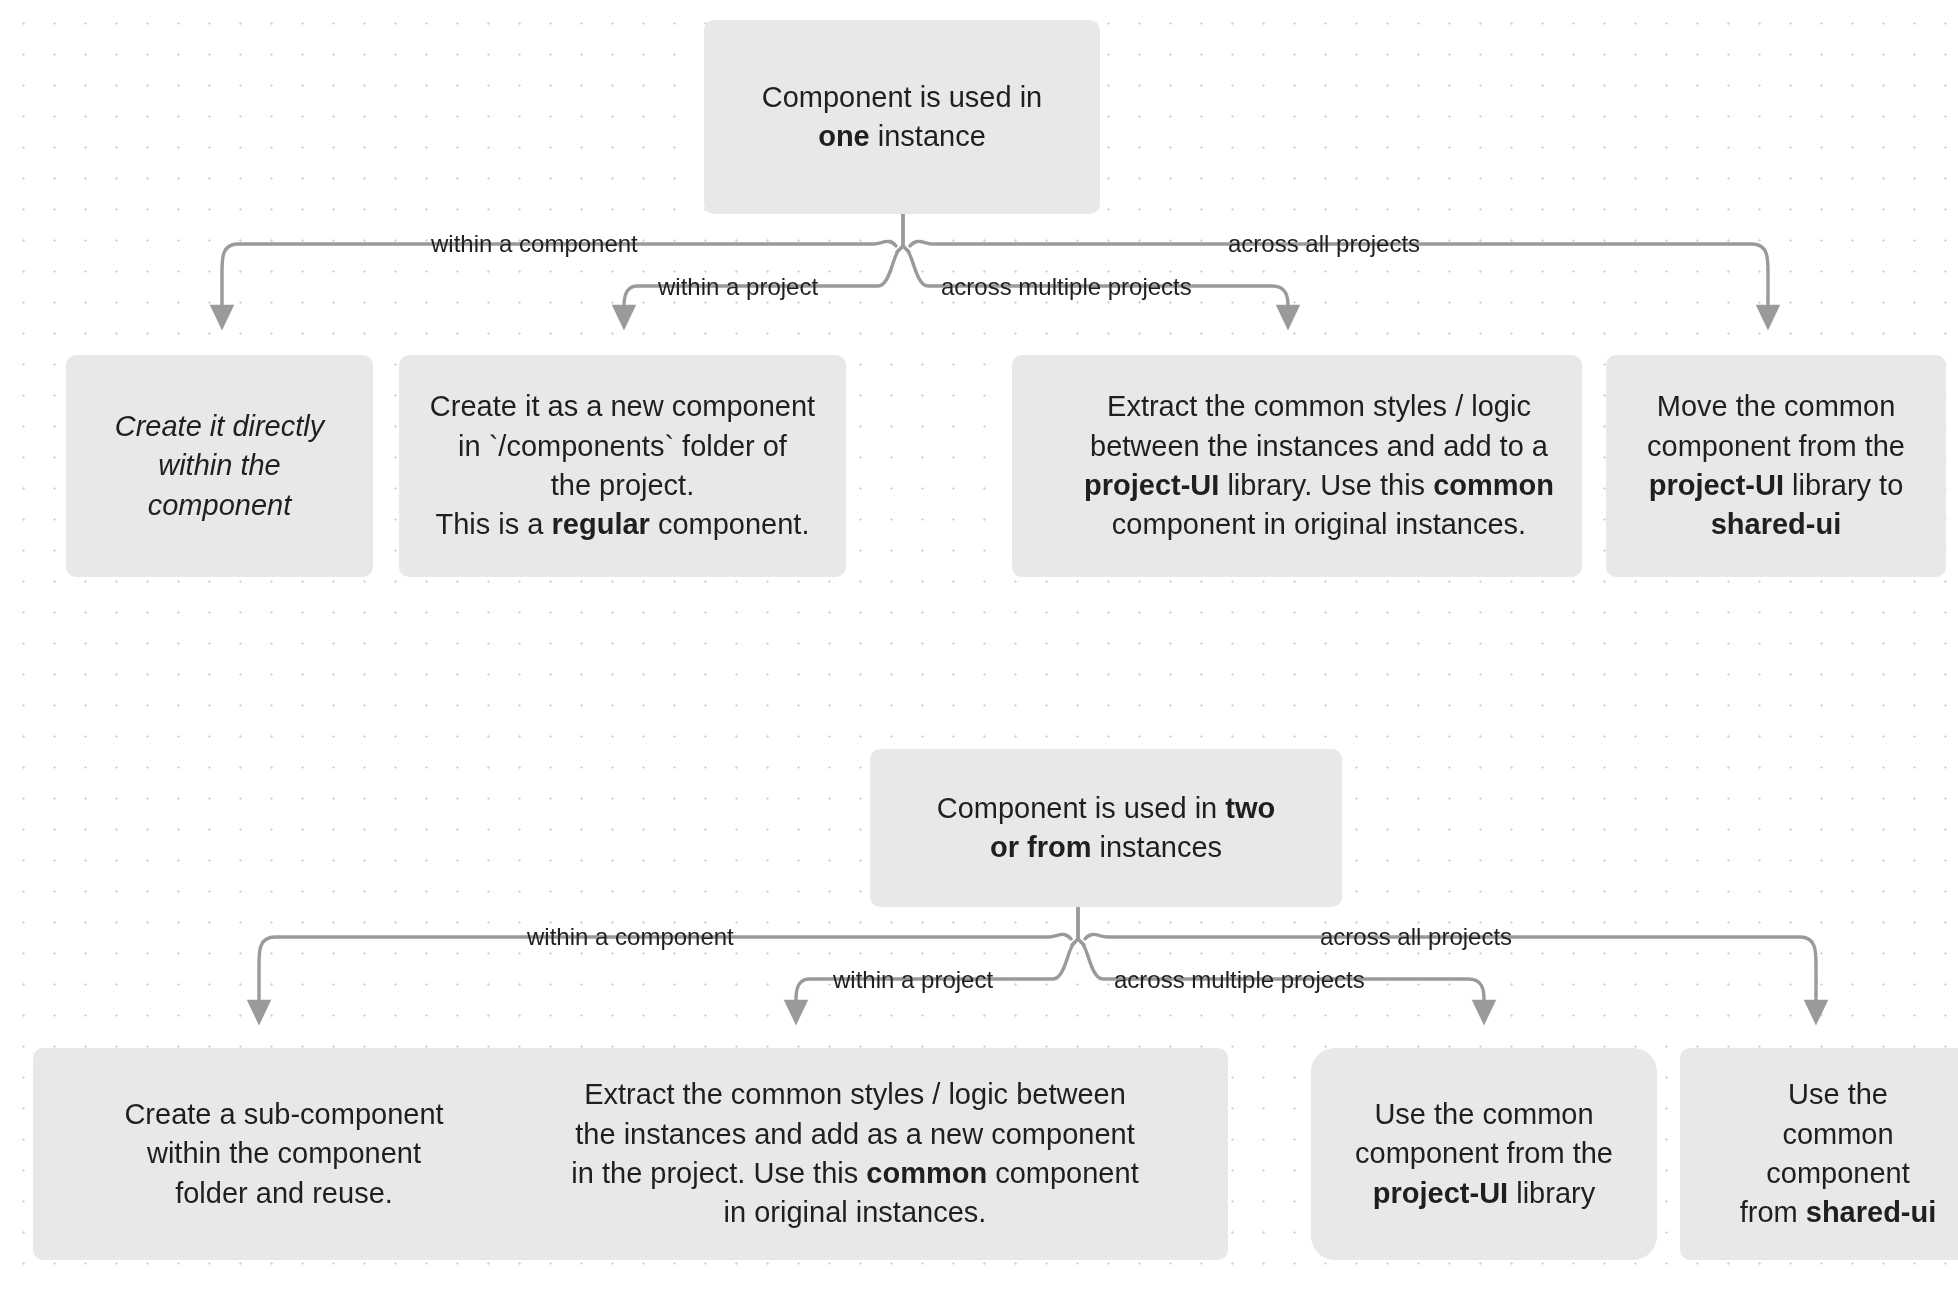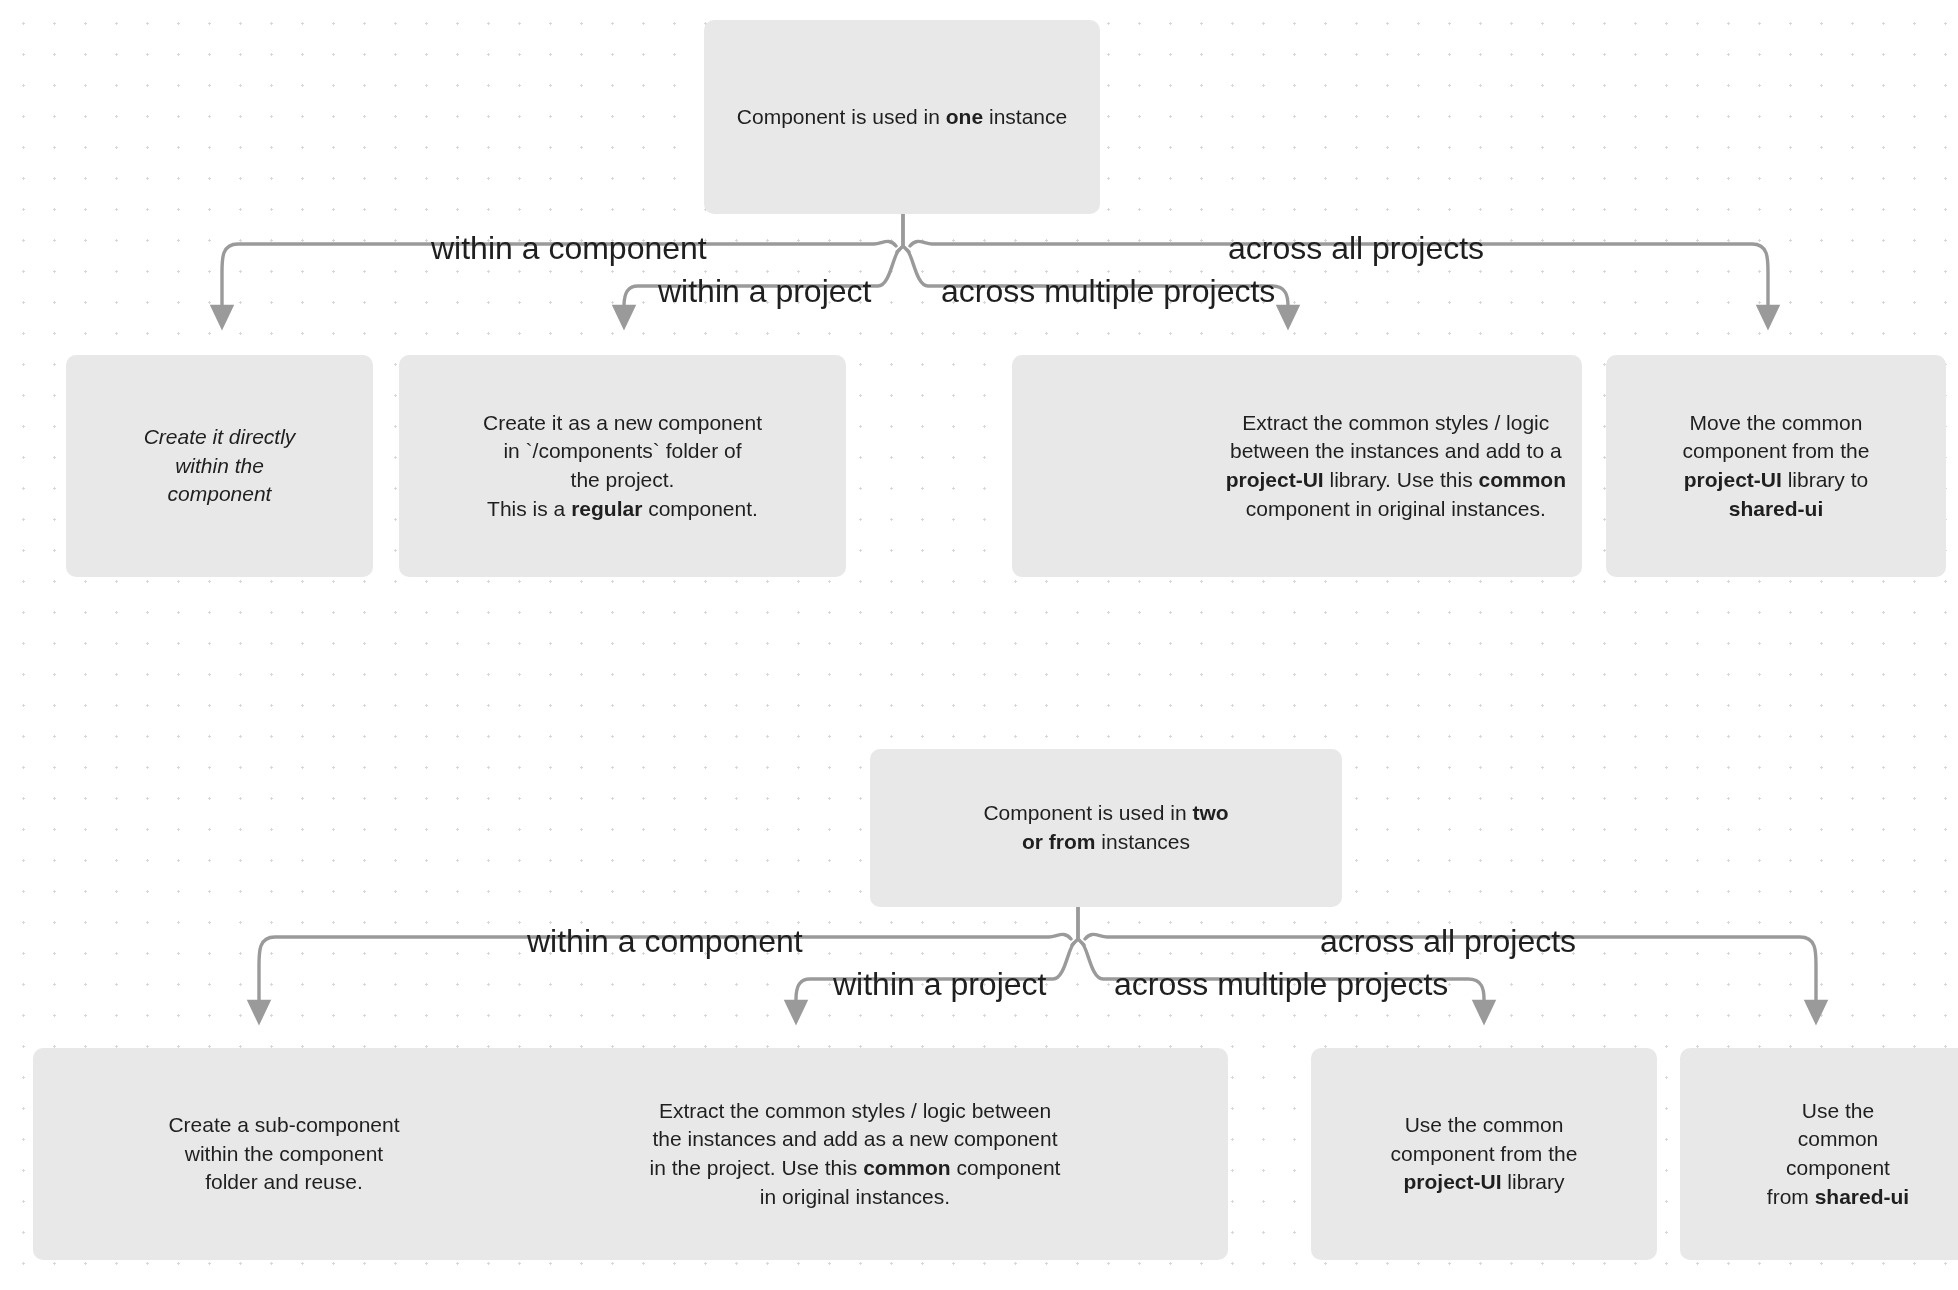--- a/index.html
+++ b/index.html
@@ -37,31 +37,31 @@
 
   .node {
     position: absolute;
     background: #e8e8e8;
     border-radius: 10px;
     display: flex;
     align-items: center;
     justify-content: center;
     text-align: center;
     box-sizing: border-box;
-    padding: 10px 16px;
-    font-size: 21px;
+    padding: 10px 28px;
+    font-size: 29px;
     line-height: 1.36;
     color: #1f1f1f;
   }
   .node .txt { display: block; }
   .node b { font-weight: 700; }
 
   .edge-label {
     position: absolute;
-    font-size: 32px;
+    font-size: 24px;
     color: #1f1f1f;
     background: transparent;
     white-space: nowrap;
     line-height: 1;
   }
 </style>
 </head>
 <body>
 
 <div id="canvas">
@@ -130,21 +130,21 @@
   <div class="edge-label" style="left:1320px; top:925px;">across all projects</div>
 
   <div class="node" style="left:33px; top:1048px; width:502px; height:212px;">
     <span class="txt">Create a sub-component<br>within the component<br>folder and reuse.</span>
   </div>
 
   <div class="node" style="left:482px; top:1048px; width:746px; height:212px;">
     <span class="txt">Extract the common styles / logic between<br>the instances and add as a new component<br>in the project. Use this <b>common</b> component<br>in original instances.</span>
   </div>
 
-  <div class="node" style="left:1311px; top:1048px; width:346px; height:212px;">
+  <div class="node" style="left:1311px; top:1048px; width:346px; height:212px;border-radius:24px;">
     <span class="txt">Use the common<br>component from the<br><b>project-UI</b> library</span>
   </div>
 
   <div class="node" style="left:1680px; top:1048px; width:316px; height:212px;">
     <span class="txt">Use the<br>common<br>component<br>from <b>shared-ui</b></span>
   </div>
 
 </div>
 
 </body></html>

